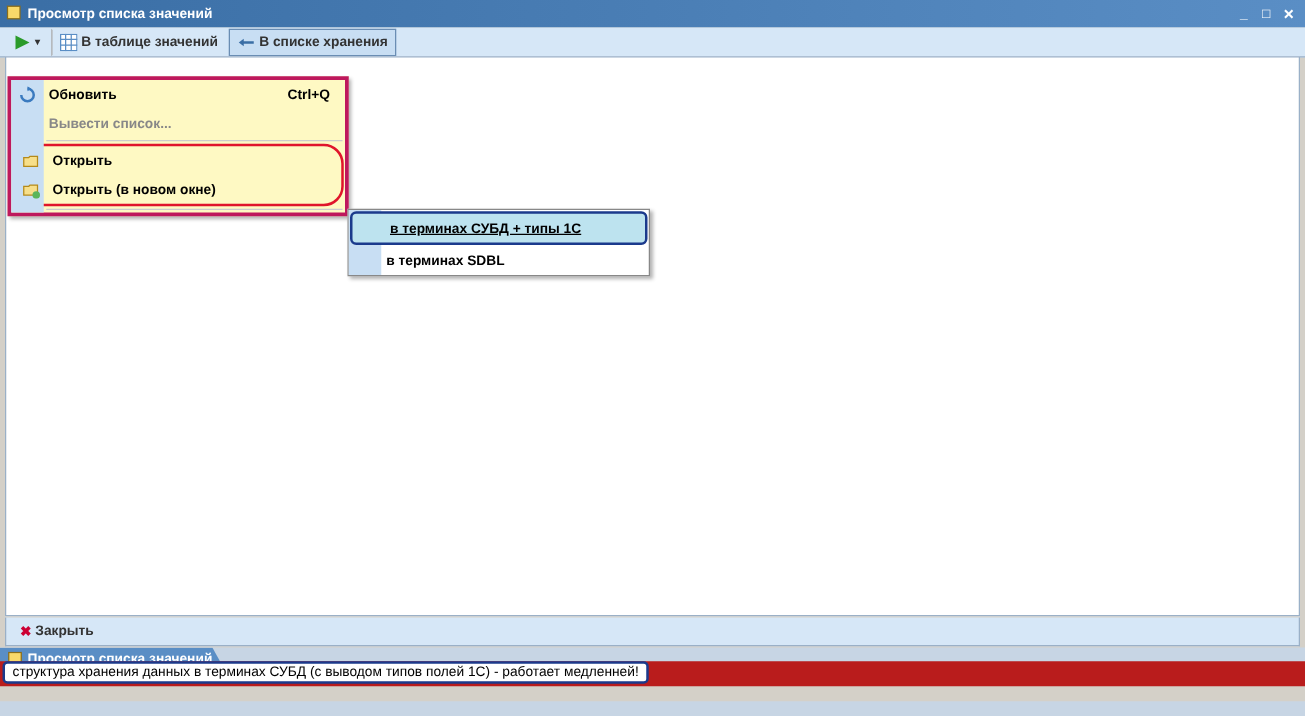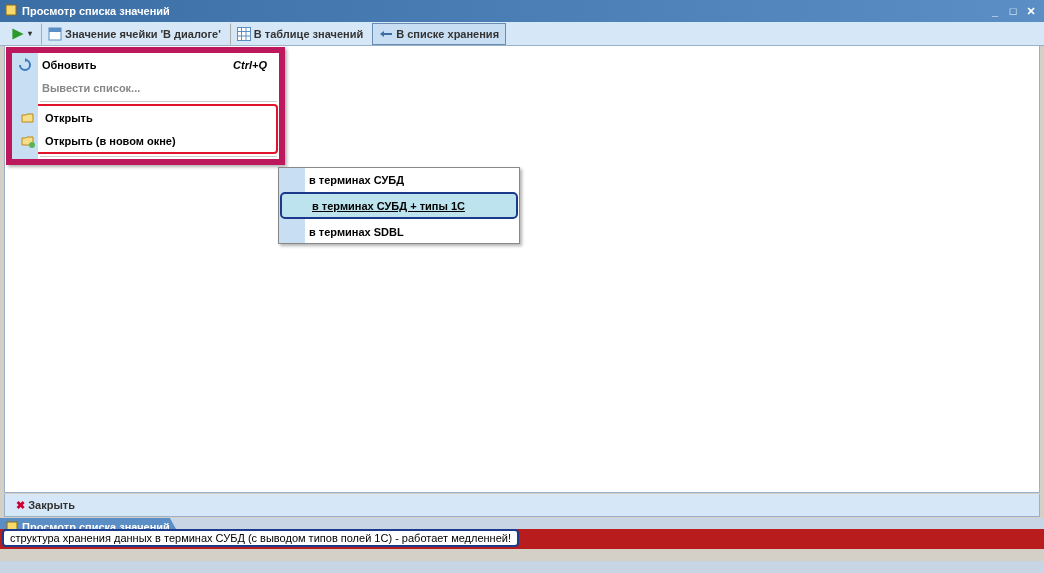--- a/index.html
+++ b/index.html
@@ -52,49 +52,49 @@
   position: absolute;
   top: 45px;
   left: 4px;
   right: 4px;
   bottom: 80px;
   background: #fff;
   border: 1px solid #9ab0c7;
 }
 .menu {
   position: absolute;
-  top: 47px;
+  top: 61px;
   left: 6px;
   width: 267px;
-  background: #ffffff;
-  border: 6px solid #be185d;
+  background: #fef9c3;
+  border: 3px solid #be185d;
   box-shadow: 2px 2px 3px rgba(0,0,0,0.3);
   z-index: 10;
 }
 .menu-gutter {
   position: absolute;
   left: 0; top: 0; bottom: 0;
   width: 26px;
   background: #c8def3;
 }
 .menu-item {
   position: relative;
   display: flex;
   align-items: center;
   height: 23px;
   padding-left: 30px;
   font-size: 11px;
   font-weight: bold;
 }
 .menu-item.disabled { color: #888; text-align: right; }
 .menu-item .icon { position: absolute; left: 5px; width: 16px; height: 16px; display: flex; align-items: center; justify-content: center; }
-.menu-item .shortcut { position: absolute; right: 12px; font-style: italic; }
+.menu-item .shortcut { position: absolute; right: 12px; }
 .menu-item .chev { position: absolute; right: 6px; font-size: 10px; }
 .menu-sep { height: 1px; background: #ccc; margin: 2px 2px 2px 28px; }
-.hl-red { border: 2px solid #e0152b; border-radius: 4px; margin: 1px; }
+.hl-red { border: 2px solid #e0152b; border-radius: 16px; margin: 1px; }
 .hl-pink { border: 2px solid #d1239e; border-radius: 4px; margin: 1px; background: #e3effa; }
 .submenu {
   position: absolute;
   top: 167px;
   left: 278px;
   width: 240px;
   background: #fff;
   border: 1px solid #888;
   box-shadow: 2px 2px 3px rgba(0,0,0,0.3);
   z-index: 11;
@@ -178,27 +178,20 @@
     <div class="btn">✕</div>
   </div>
 </div>
 
 <div class="toolbar">
   <div class="tbtn">
     <svg viewBox="0 0 10 10">
         <polygon points="1,1 9,5 1,9" fill="#2a9b2a"></polygon>
       </svg>
     <span style="font-size:8px;">▾</span>
-  </div>
-  <div class="tbtn sep">
-    <svg viewBox="0 0 14 14">
-        <rect x="1" y="1" width="12" height="12" fill="#fff" stroke="#5a8ec5"></rect>
-        <rect x="1" y="1" width="12" height="4" fill="#5a8ec5"></rect>
-      </svg>
-    <span>Значение ячейки 'В диалоге'</span>
   </div>
   <div class="tbtn sep">
     <svg viewBox="0 0 14 14">
         <rect x="0.5" y="0.5" width="13" height="13" fill="#fff" stroke="#5a8ec5"></rect>
         <line x1="0" y1="4.5" x2="14" y2="4.5" stroke="#5a8ec5"></line>
         <line x1="0" y1="9" x2="14" y2="9" stroke="#5a8ec5"></line>
         <line x1="4.5" y1="0" x2="4.5" y2="14" stroke="#5a8ec5"></line>
         <line x1="9" y1="0" x2="9" y2="14" stroke="#5a8ec5"></line>
       </svg>
     <span>В таблице значений</span>
@@ -247,23 +240,20 @@
           </svg>
       </span>
       <span>Открыть (в новом окне)</span>
     </div>
   </div>
   <div class="menu-sep"></div>
 </div>
 
 <div class="submenu">
   <div class="menu-gutter"></div>
-  <div class="menu-item">
-    <span>в терминах СУБД</span>
-  </div>
   <div class="hl-blue menu-item" style="padding-left:30px;text-decoration:underline;">
     <span>в терминах СУБД + типы 1С</span>
   </div>
   <div class="menu-item">
     <span>в терминах SDBL</span>
   </div>
 </div>
 
 <div class="bottom-toolbar">
   <div class="tbtn">

